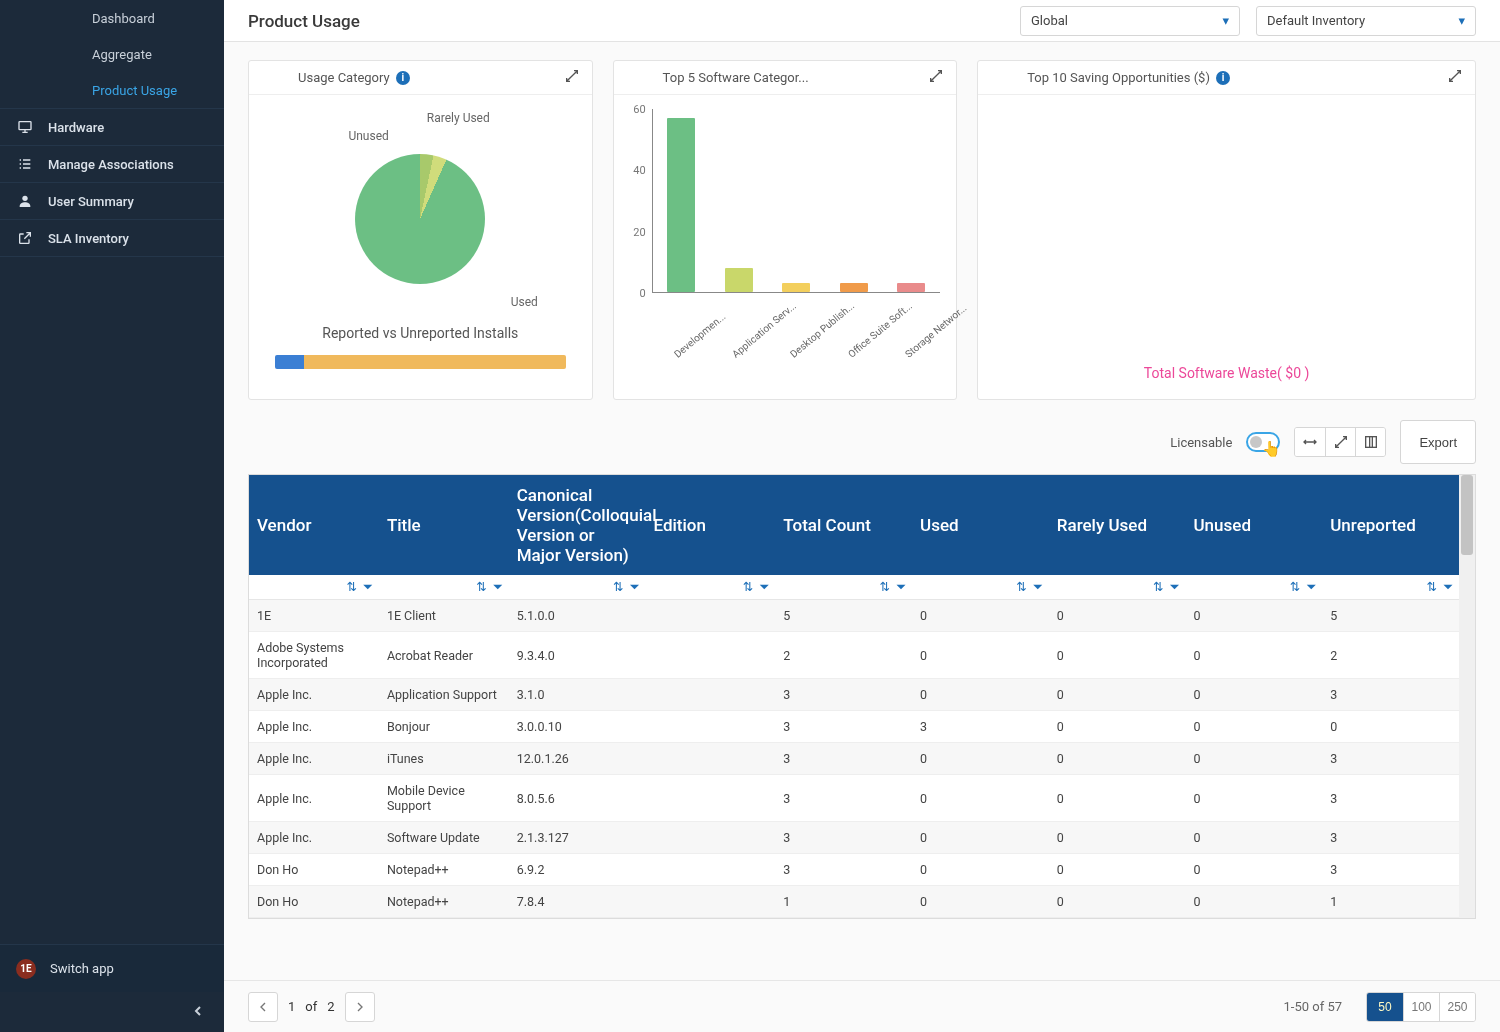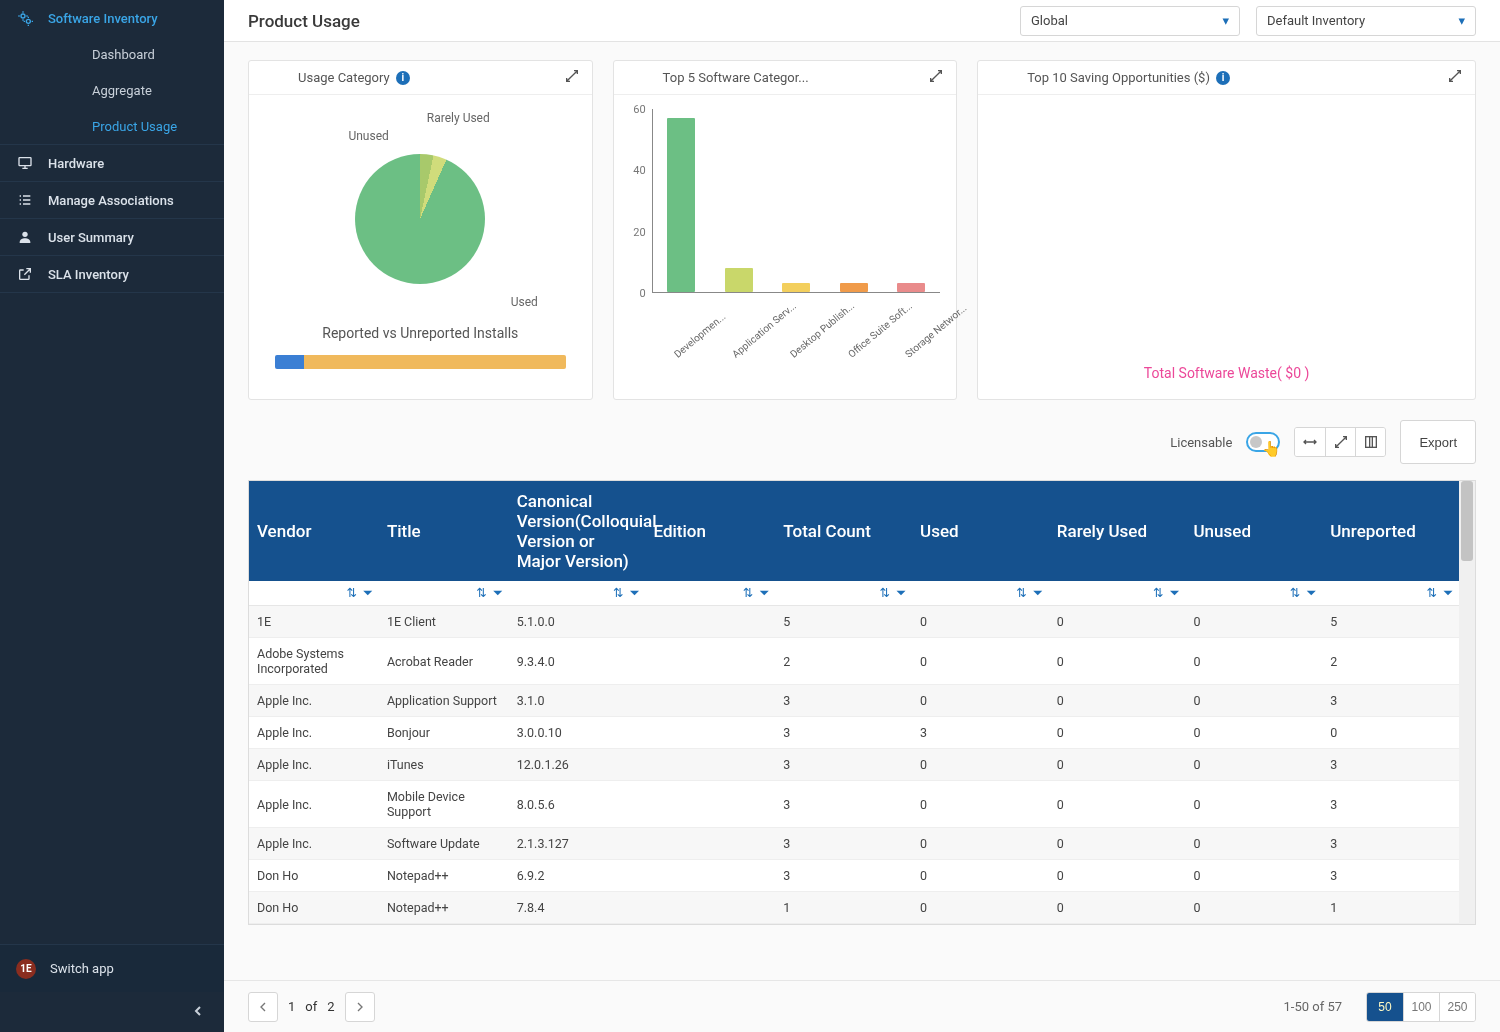--- a/index.html
+++ b/index.html
@@ -58,21 +58,21 @@
 .axis-y span { position: absolute; right: 4px; font-size: 11px; color: #777; transform: translateY(-50%); }
 .plot { position: absolute; left: 30px; right: 8px; top: 6px; bottom: 40px; border-left: 1px solid #888; border-bottom: 1px solid #888; display: flex; align-items: flex-end; justify-content: space-around; }
 .bar { width: 28px; border-radius: 1px; }
 .xlabels { position: absolute; left: 30px; right: 8px; bottom: -10px; display: flex; justify-content: space-around; }
 .xlabels span { font-size: 10px; color: #666; transform: rotate(-40deg); transform-origin: top right; white-space: nowrap; display: inline-block; width: 30px; text-align: right; }
 
 .card .waste { text-align: center; font-size: 14px; color: #ec4899; position: absolute; bottom: 18px; left: 0; right: 0; }
 
 
 .table-zone { padding: 4px 24px 12px; flex: 1; display: flex; flex-direction: column; }
-.tb-top { display: flex; align-items: center; justify-content: flex-end; gap: 14px; padding: 6px 0 16px; }
+.tb-top { display: flex; align-items: center; justify-content: flex-end; gap: 14px; padding: 6px 0 10px; }
 .tb-top .label { font-size: 13px; color: #555; }
 .toggle { width: 34px; height: 20px; border: 2px solid #3aa5e6; border-radius: 12px; position: relative; cursor: pointer; background:#fff;}
 .toggle .knob { width: 12px; height: 12px; background: #c7c7c7; border-radius: 50%; position: absolute; left: 2px; top: 2px; }
 .cursor-hand { position:absolute; right:-3px; top:6px; font-size:15px; }
 .btn-group { display: flex; border: 1px solid #d6d6d6; border-radius: 3px; overflow: hidden; }
 .btn-group button { width: 30px; height: 28px; background: #fff; border: none; border-left: 1px solid #d6d6d6; cursor: pointer; display:flex;align-items:center;justify-content:center;color:#555;}
 .btn-group button:first-child { border-left: none; }
 .export-btn { border: 1px solid #d6d6d6; background: #fff; height: 44px; padding: 0 18px; border-radius: 3px; cursor: pointer; color:#444; font-size:13px;}
 
 
@@ -99,30 +99,20 @@
 
 svg { width: 16px; height: 16px; }
 </style>
 </head>
 <body>
 
 <div class="app">
 
   <div class="sidebar">
     <div class="section">
-      <div class="item level1 active">
-        <span class="icon">
-            <svg viewBox="0 0 24 24" fill="none" stroke="#3aa5e6" stroke-width="2">
-              <circle cx="9" cy="9" r="3"></circle>
-              <circle cx="17" cy="17" r="3"></circle>
-              <path d="M9 2v2M9 14v2M2 9h2M14 9h2M17 10v2M17 22v2M10 17h2M22 17h2"></path>
-            </svg>
-          </span>
-        <span>Software Inventory</span>
-      </div>
       <div class="item sub">
           <span>Dashboard</span>
         </div>
       <div class="item sub">
           <span>Aggregate</span>
         </div>
       <div class="item sub active">
           <span>Product Usage</span>
         </div>
     </div>

